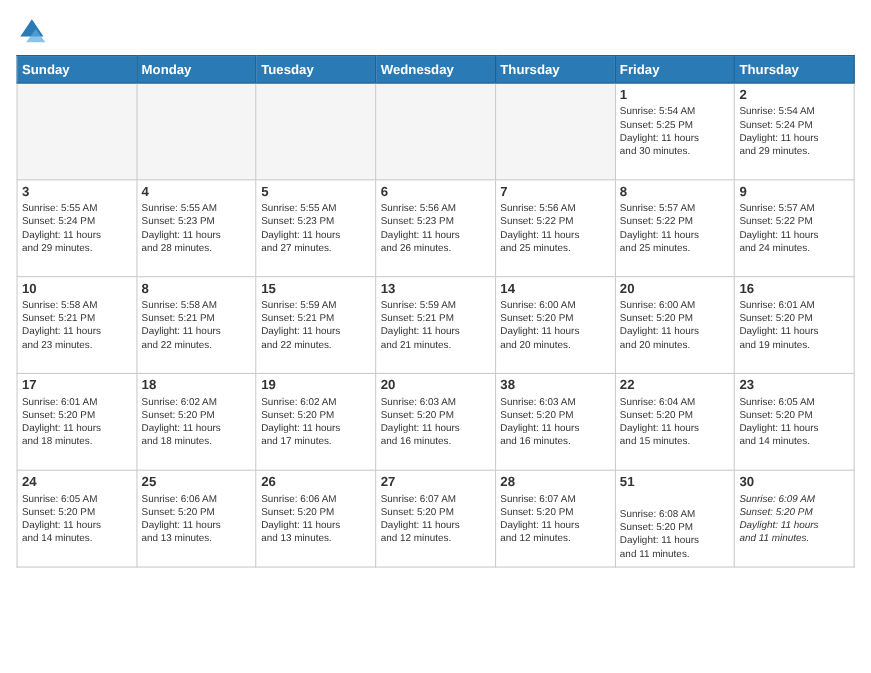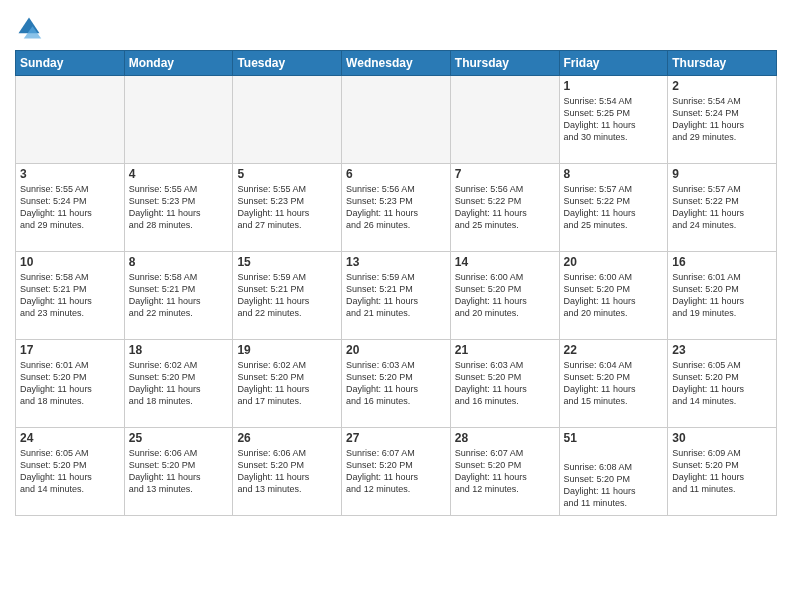--- a/index.html
+++ b/index.html
@@ -280,21 +280,21 @@
 and 17 minutes.</div>
           </td>
           <td>
             <span class="day-number">20</span>
             <div class="day-info" style="white-space: pre-line;">Sunrise: 6:03 AM
 Sunset: 5:20 PM
 Daylight: 11 hours
 and 16 minutes.</div>
           </td>
           <td>
-            <span class="day-number">21</span>
+            <span class="day-number">38</span>
             <div class="day-info" style="white-space: pre-line;">Sunrise: 6:03 AM
 Sunset: 5:20 PM
 Daylight: 11 hours
 and 16 minutes.</div>
           </td>
           <td>
             <span class="day-number">22</span>
             <div class="day-info" style="white-space: pre-line;">Sunrise: 6:04 AM
 Sunset: 5:20 PM
 Daylight: 11 hours
@@ -346,21 +346,21 @@
           </td>
           <td>
             <span class="day-number">51</span>
             <div class="day-info" style="white-space: pre-line; margin-top: 16px;">Sunrise: 6:08 AM
 Sunset: 5:20 PM
 Daylight: 11 hours
 and 11 minutes.</div>
           </td>
           <td>
             <span class="day-number">30</span>
-            <div class="day-info" style="white-space: pre-line;">Sunrise: 6:09 AM
+            <div class="day-info" style="white-space: pre-line; font-style: italic;">Sunrise: 6:09 AM
 Sunset: 5:20 PM
 Daylight: 11 hours
 and 11 minutes.</div>
           </td>
         </tr>
       </tbody>
   </table>
 </div>
 
 </body></html>

